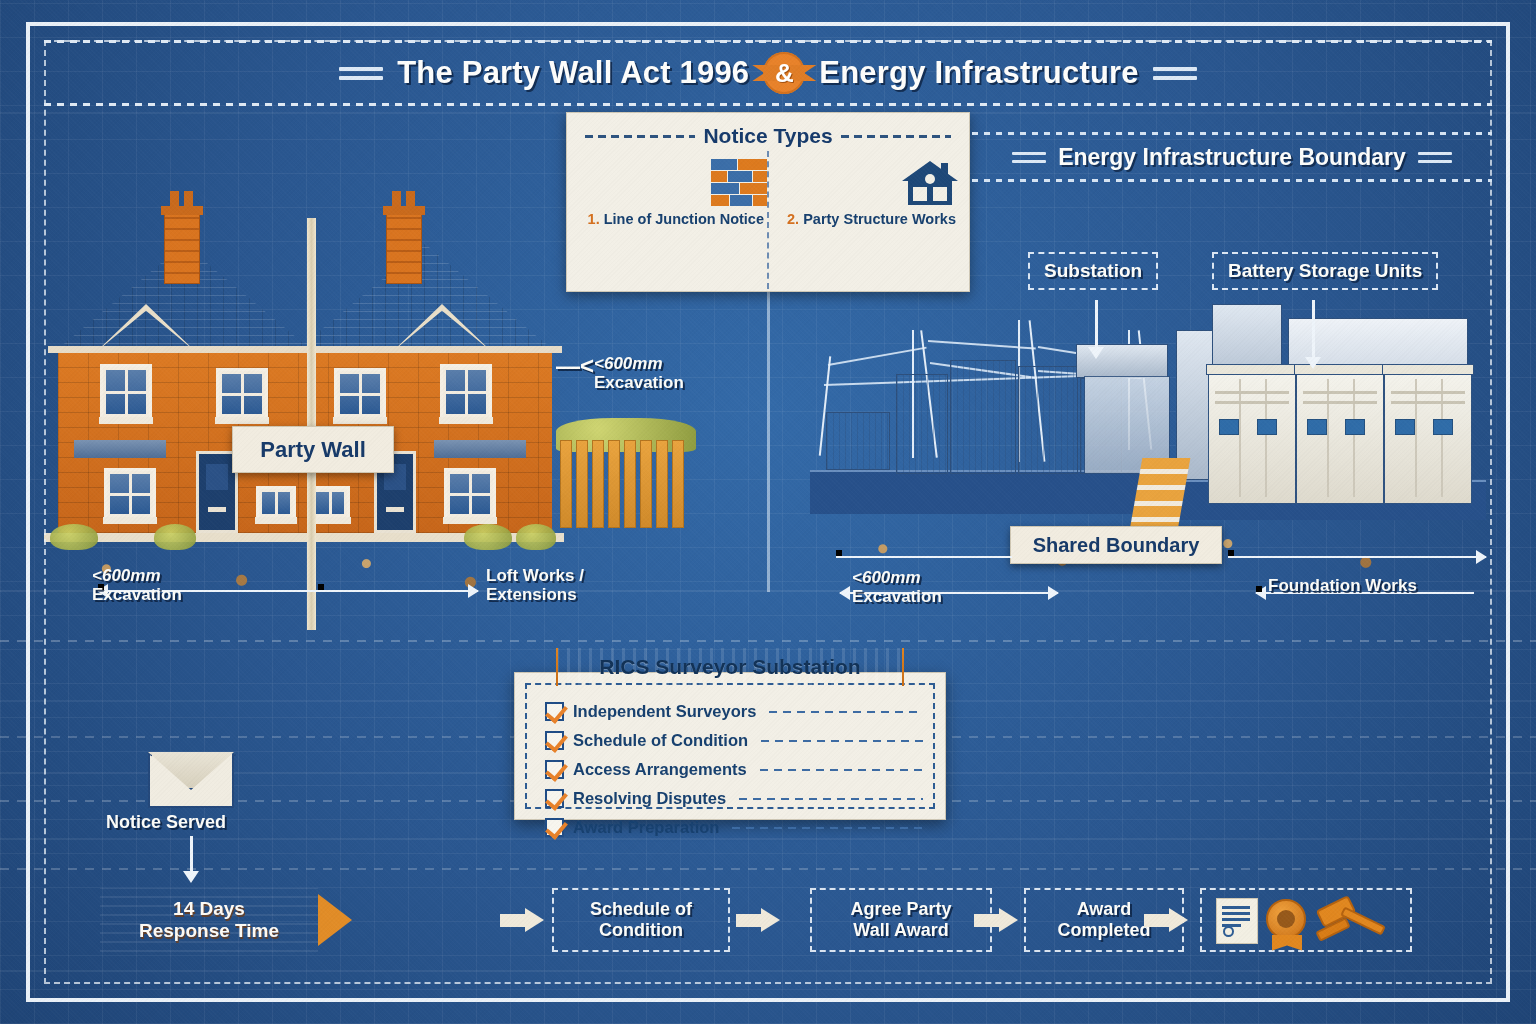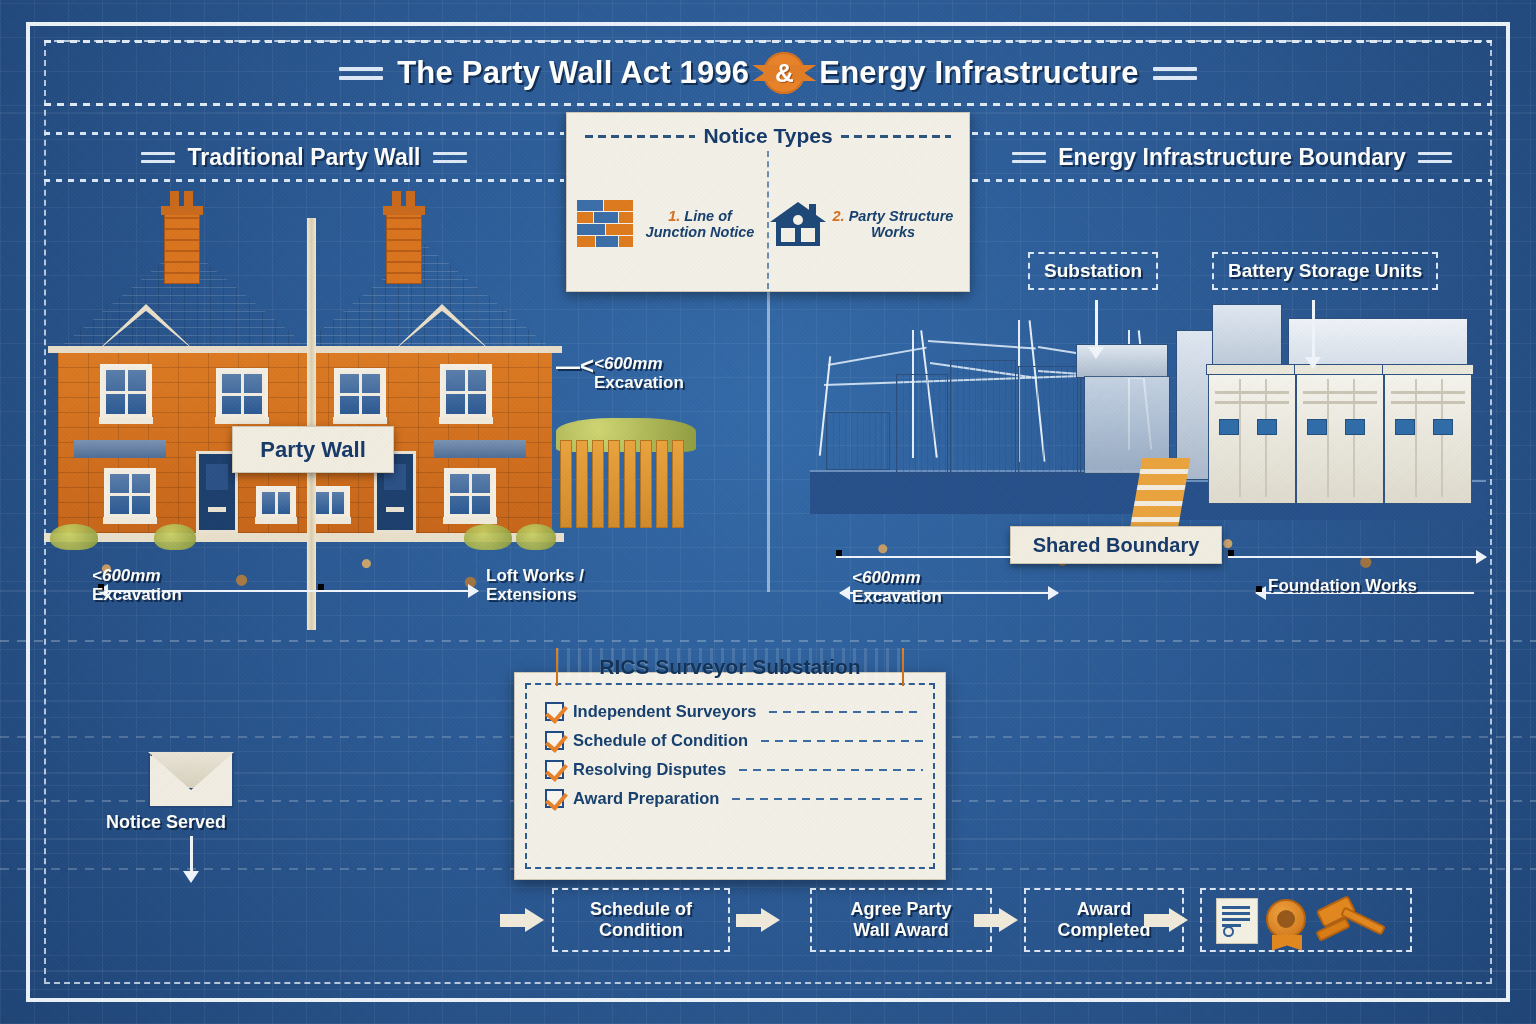--- a/index.html
+++ b/index.html
@@ -64,22 +64,22 @@
 
   
   #notice-card { position:absolute; left:566px; top:112px; width:404px; height:180px;
     background:#f2efe6; border:1px solid #cfc8b6;
     box-shadow:0 4px 12px rgba(0,0,0,.38); padding:8px 10px 6px; }
   #notice-card .nc-title-row { display:flex; align-items:center; justify-content:center; gap:8px; height:30px; }
   #notice-card .nc-title { font-size:21px; font-weight:bold; color:#163a6b; white-space:nowrap; }
   #notice-card .nc-rule { flex:1; height:3px;
     background:repeating-linear-gradient(90deg,#2d537f 0 8px, transparent 8px 13px); max-width:110px; }
   #notice-cols { display:flex; height:138px; }
-  .nt-col { flex:1; display:flex; flex-direction:row; align-items:center; padding-top:4px;
-    border-right:2px dashed #6d8cb3;font-style:italic; }
+  .nt-col { flex:1; display:flex; flex-direction:column; align-items:flex-end; padding-top:4px;
+    border-right:2px dashed #6d8cb3; }
   .nt-col:last-child { border-right:none; }
   .nt-col .nt-ico { height:52px; display:flex; align-items:flex-end; }
   .nt-label { margin-top:4px; text-align:center; font-size:14.5px; font-weight:bold;
     color:#17406f; line-height:1.12; padding:0 3px; }
   #notice-stem { position:absolute; left:767px; top:292px; width:3px; height:300px;
     background:rgba(230,240,250,.55); }
 
   
   #houses { position:absolute; left:44px; top:196px; width:520px; height:360px; }
   .roofL { position:absolute; left:10px; top:48px; width:260px; height:108px;
@@ -186,21 +186,21 @@
   
   #lt-callout { position:absolute; left:556px; top:352px; font-size:24px; color:#fbfbf7;
     text-shadow:2px 2px 0 rgba(10,30,60,.8); font-weight:bold; }
 
   #shared-sign { position:absolute; left:1010px; top:526px; width:212px; height:38px;
     background:#f1ece0; border:1px solid #cec6b2; box-shadow:0 3px 7px rgba(0,0,0,.4);
     display:flex; align-items:center; justify-content:center; }
   #shared-sign span { font-size:20px; font-weight:bold; color:#173a69; }
 
   
-  #rics-card { position:absolute; left:514px; top:672px; width:432px; height:208px;
+  #rics-card { position:absolute; left:514px; top:672px; width:432px; height:148px;
     background:#f2efe6; border:1px solid #cdc6b4; box-shadow:0 5px 14px rgba(0,0,0,.4); }
   #rics-inner { position:absolute; inset:10px; border:2px dashed #2d5c93; padding:12px 10px 8px 18px; }
   #rics-ribbon { position:absolute; left:556px; top:648px; width:348px; height:38px;
     background:linear-gradient(#f0922e,#dd7a1b); display:flex; align-items:center; justify-content:center;
     clip-path:polygon(0 0,100% 0,100% 100%,0 100%);
     box-shadow:0 3px 7px rgba(0,0,0,.35);
     background-image:repeating-linear-gradient(90deg, rgba(255,255,255,.12) 0 3px, transparent 3px 11px); }
   #rics-ribbon::before, #rics-ribbon::after { content:""; position:absolute; top:0; width:22px; height:38px;
     background:linear-gradient(#e08420,#c96c14); }
   #rics-ribbon::before { left:-20px; clip-path:polygon(0 0,100% 0,100% 100%,0 100%,28% 50%); }
@@ -527,38 +527,47 @@
         <div class="chk-label">Independent Surveyors</div>
         <div class="chk-dots"></div>
       </div>
       <div class="chk-row">
         <div class="chk-box"></div>
         <div class="chk-label">Schedule of Condition</div>
         <div class="chk-dots"></div>
       </div>
       <div class="chk-row">
         <div class="chk-box"></div>
+        <div class="chk-label">Access Arrangements</div>
+        <div class="chk-dots"></div>
+      </div>
+      <div class="chk-row">
+        <div class="chk-box"></div>
         <div class="chk-label">Resolving Disputes</div>
         <div class="chk-dots"></div>
       </div>
       <div class="chk-row">
         <div class="chk-box"></div>
         <div class="chk-label">Award Preparation</div>
         <div class="chk-dots"></div>
       </div>
     </div>
   </div>
   <div id="rics-ribbon">
     <span>RICS Surveyor Substation</span>
   </div>
 
   <div id="envelope"></div>
   <div id="notice-served">Notice Served</div>
   <div class="arrow-down" style="left:190px; top:836px; height:36px;"></div>
 
+  <div id="days-block">
+    <span>14 Days</span>
+    <span>Response Time</span>
+  </div>
 
   <div class="tl-arrow" style="left:500px;">
       <i></i>
       <b></b>
     </div>
 
   <div class="tl-step" style="left:552px; width:178px;">
     <span>
       <b style="font-weight:bold">Schedule of</b><br>
       <b style="font-weight:bold">Condition</b>
@@ -623,33 +632,20 @@
         <span>&amp;</span>
       </div>
       <div class="title-txt">Energy Infrastructure</div>
       <div class="dash-pair">
           <i></i>
           <i></i>
         </div>
     </div>
   </div>
 
-  <div class="sec-head" style="left:44px; top:132px; width:520px;">
-    <div class="hline hl-t"></div>
-    <div class="hline hl-b"></div>
-    <div class="dash-pair sm">
-        <i></i>
-        <i></i>
-      </div>
-    <div class="sec-title">Traditional Party Wall</div>
-    <div class="dash-pair sm">
-        <i></i>
-        <i></i>
-      </div>
-  </div>
 
   <div class="sec-head" style="left:972px; top:132px; width:520px;">
     <div class="hline hl-t"></div>
     <div class="hline hl-b"></div>
     <div class="dash-pair sm">
         <i></i>
         <i></i>
       </div>
     <div class="sec-title">Energy Infrastructure Boundary</div>
     <div class="dash-pair sm">

